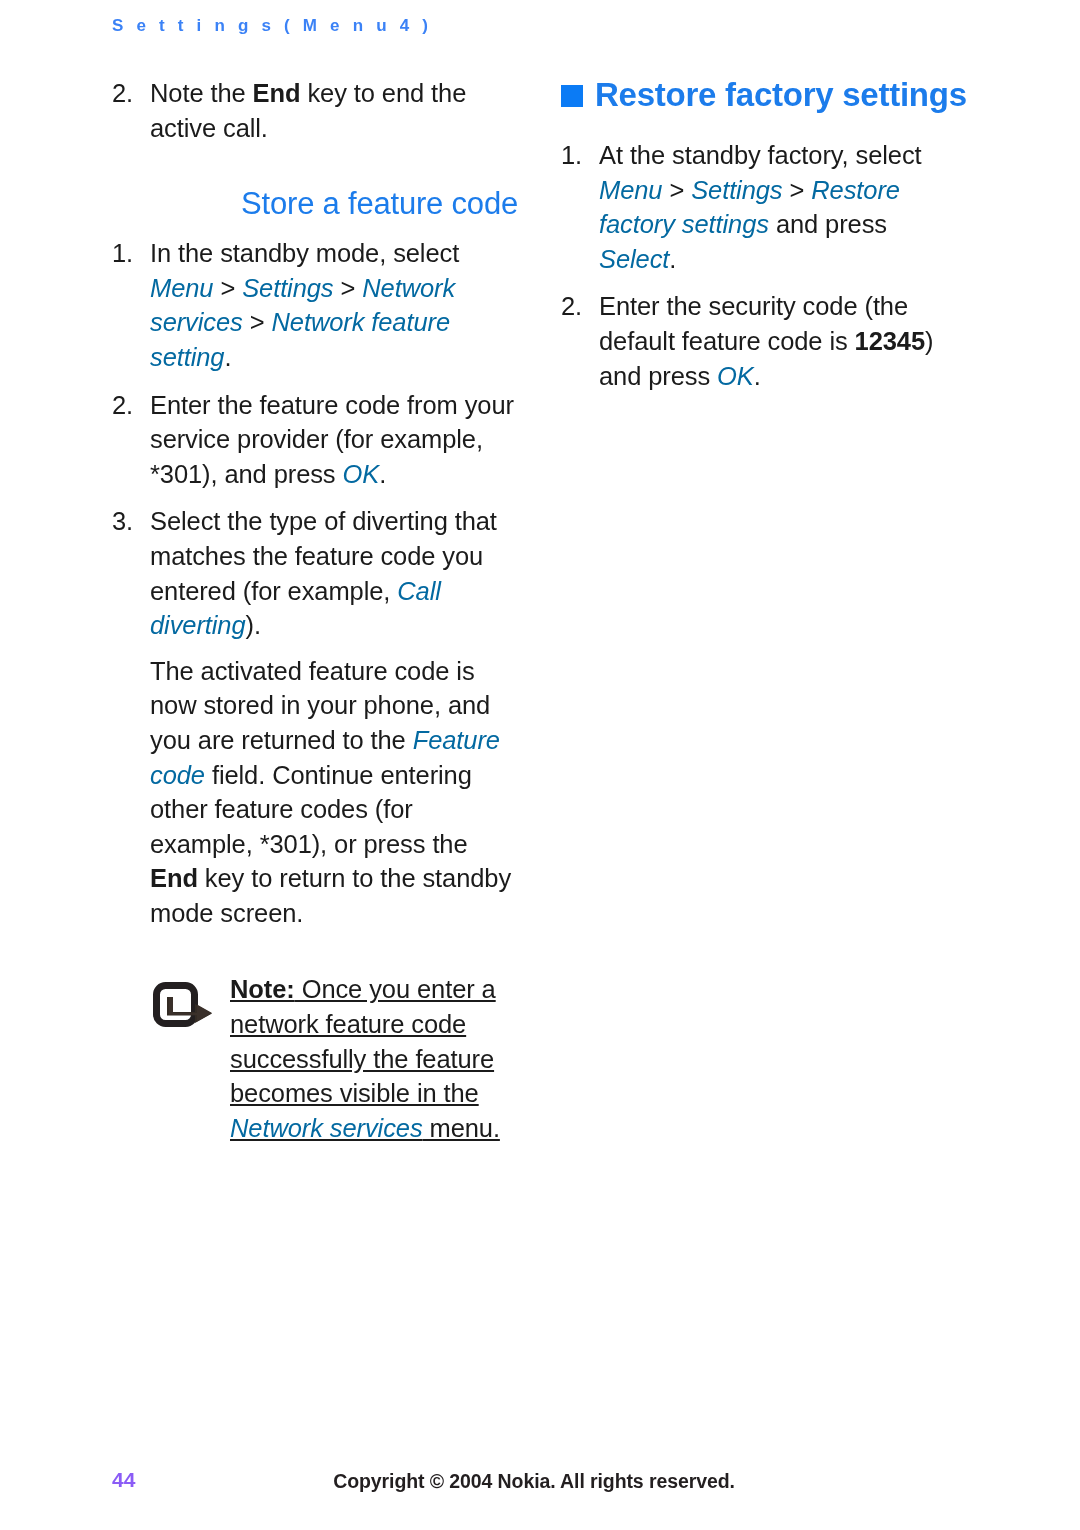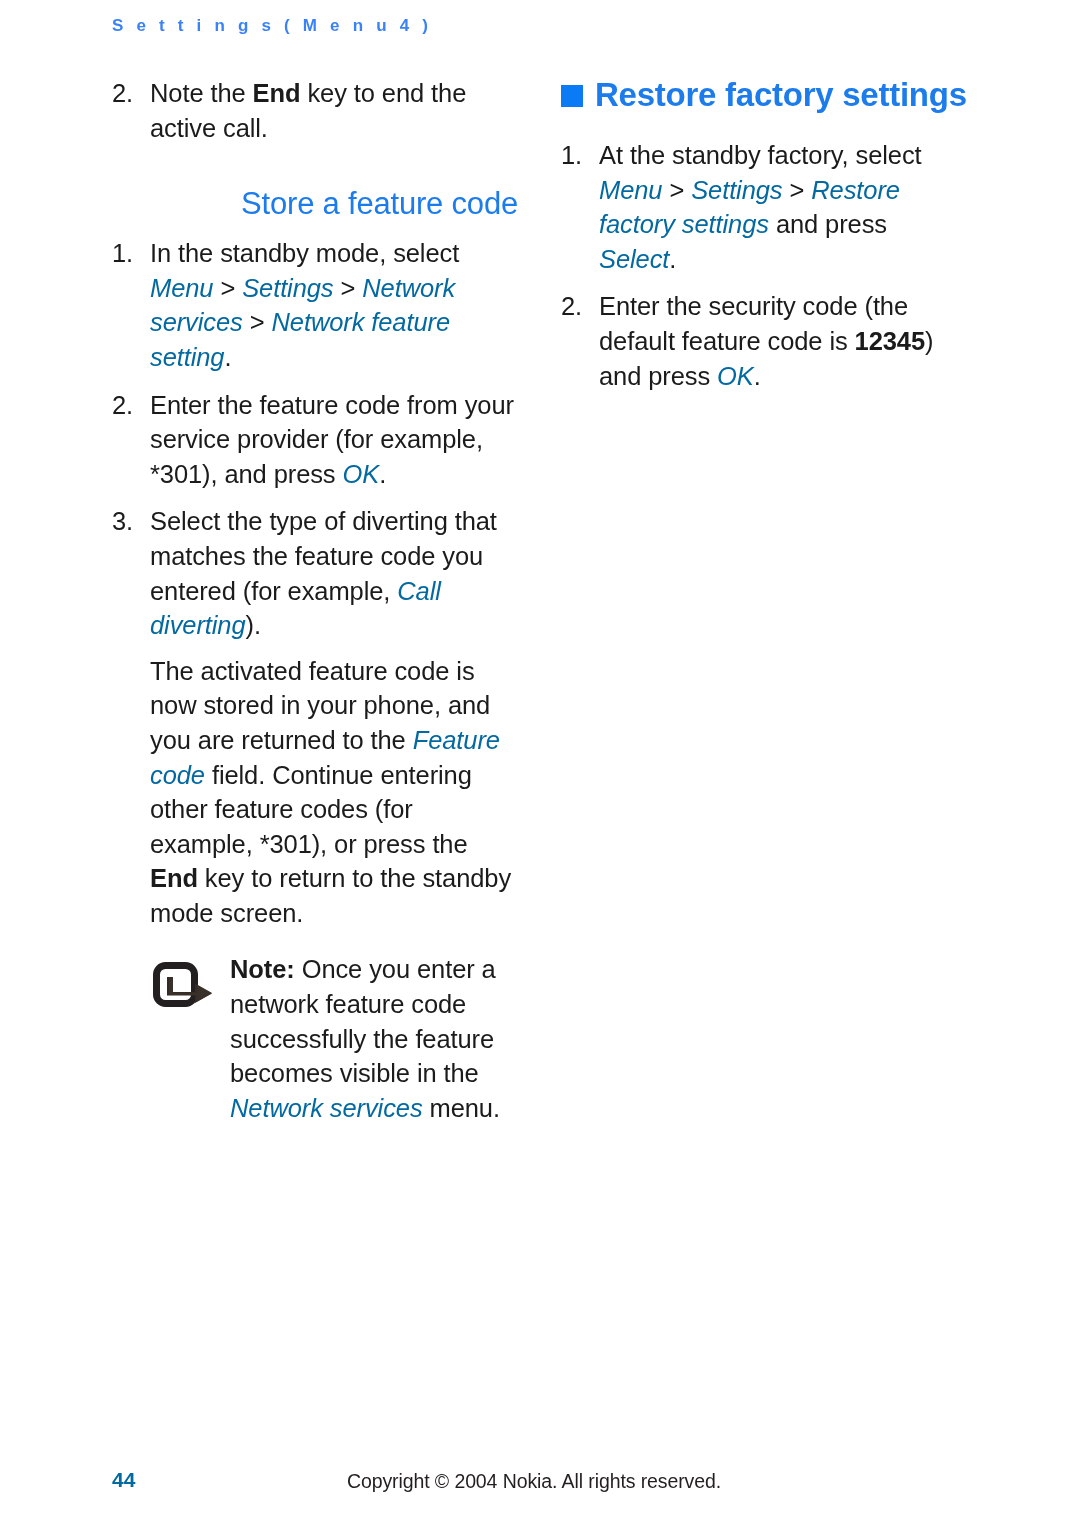--- a/index.html
+++ b/index.html
@@ -103,21 +103,22 @@
     left: 0; top: 0;
     width: 30px;
     text-align: left;
   }
   .sub-para { margin-top: 11px; }
 
   
   .note {
     position: relative;
     padding-left: 80px;
-    margin-top: 22px;
+    margin-top: 42px;
+    text-decoration: underline;
   }
   .note-icon {
     position: absolute;
     left: 3px;
     top: 10px;
     width: 62px;
     height: 48px;
   }
 
   
@@ -131,28 +132,28 @@
     left: 112px;
     right: 112px;
     top: 1468px;
     height: 30px;
   }
   .folio {
     position: absolute;
     left: 0; top: 0;
     font-size: 21px;
     font-weight: 700;
-    color: #0369a1;
+    color: #8b5cf6;
   }
   .copyright {
     position: absolute;
     left: 0; right: 12px; top: 2px;
     text-align: center;
     font-size: 19.5px;
-    font-weight: 400;
+    font-weight: 700;
     color: #231f20;
     letter-spacing: -0.1px;
   }
 </style>
 </head>
 <body>
 
 <div class="page">
 
   <div class="running-header">S e t t i n g s   ( M e n u   4 )</div>

